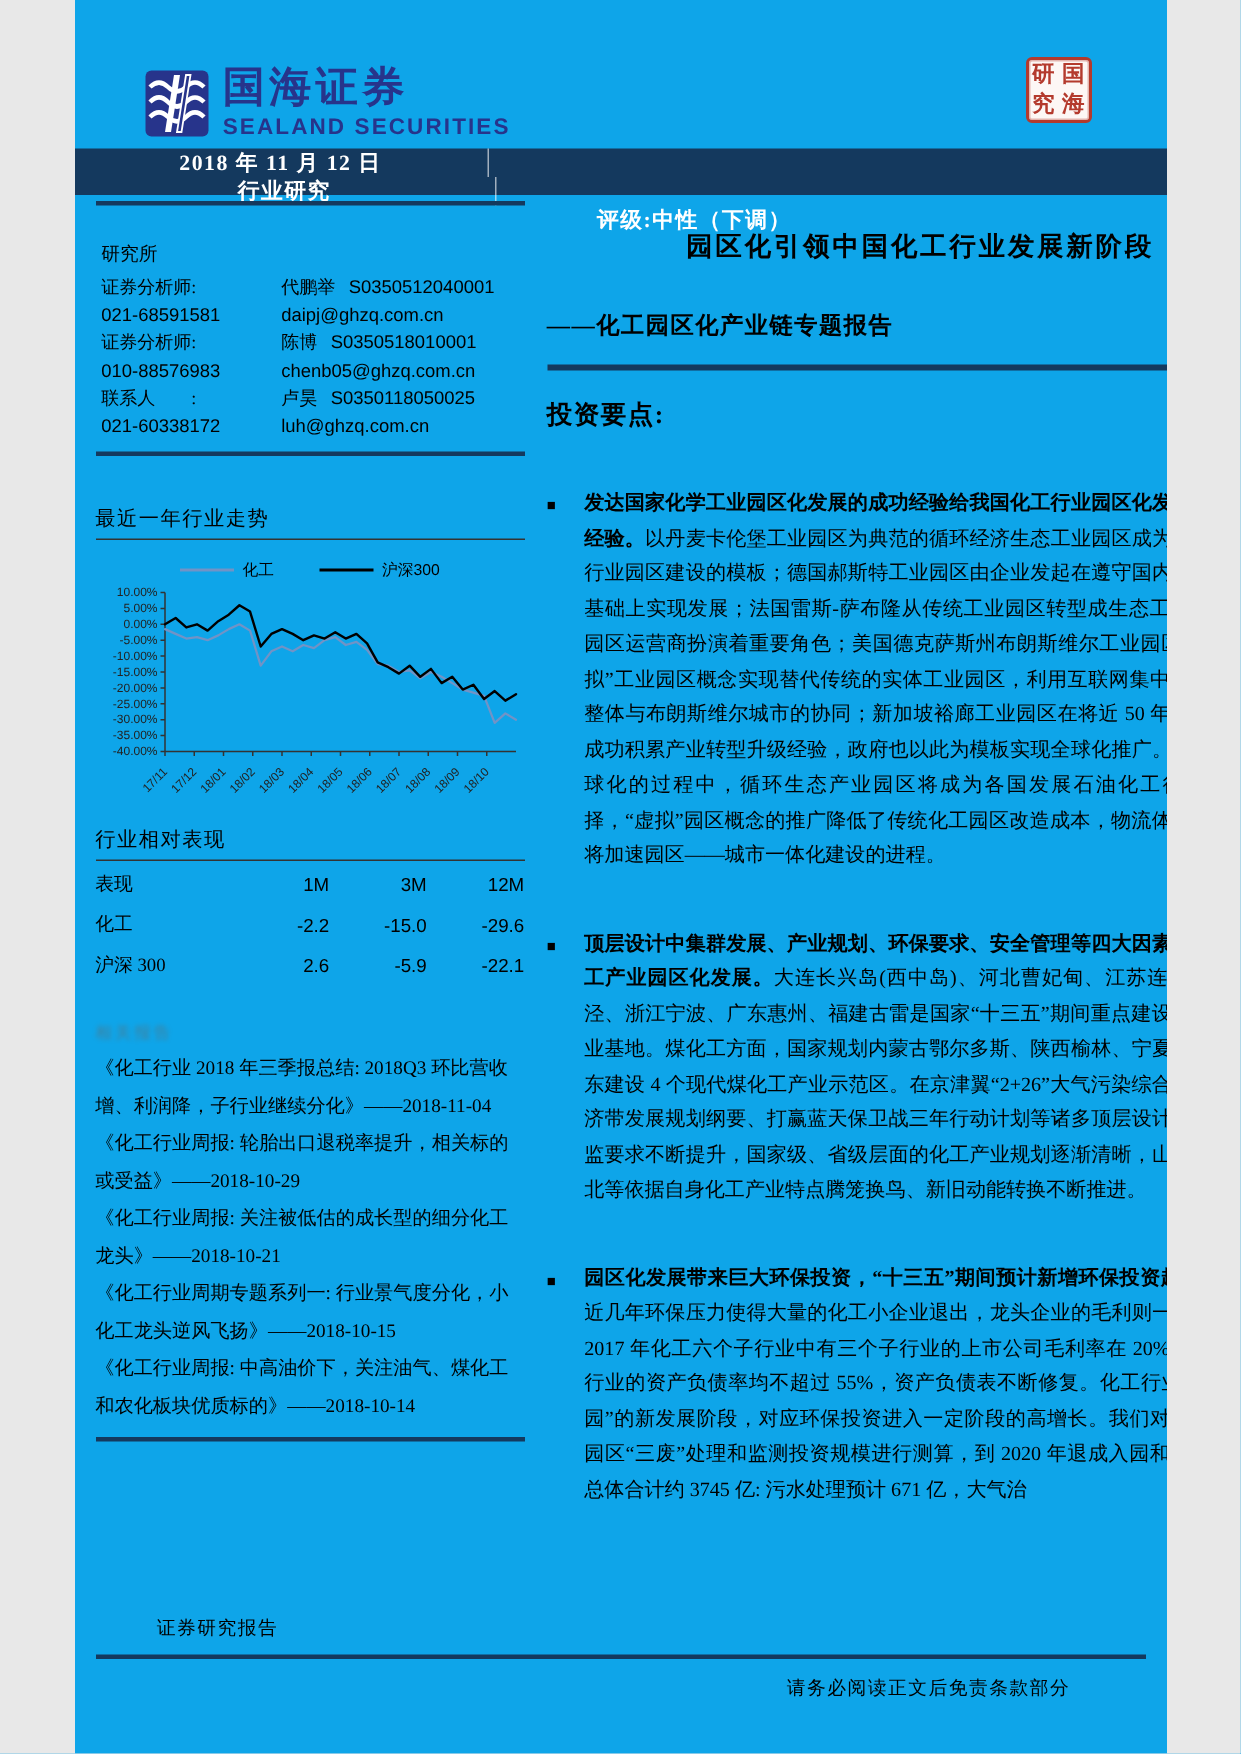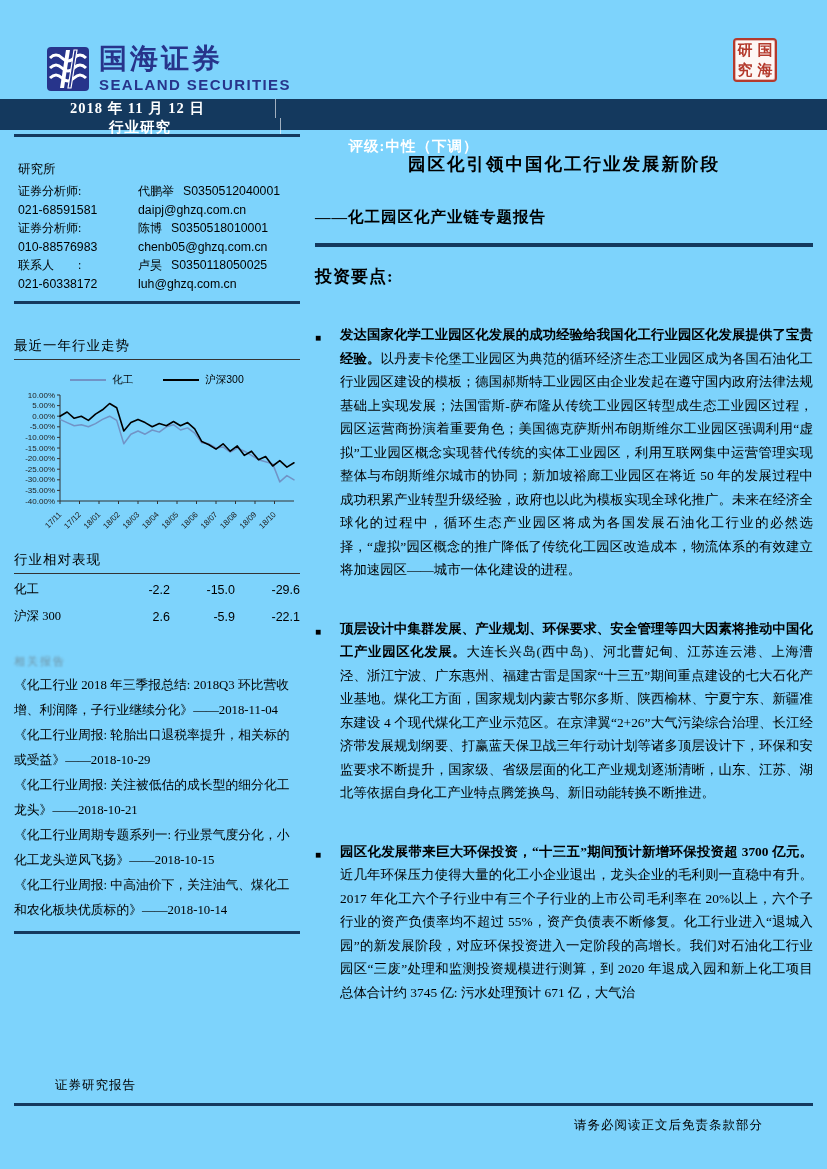--- a/index.html
+++ b/index.html
@@ -1,16 +1,16 @@
 <!DOCTYPE html>
 <html><head>
 <meta charset="utf-8">
 <style>
   html,body{margin:0;padding:0;background:#e8e8e8;}
-  .page{position:relative;width:827px;height:1169px;background:#7dd3fc;margin:0 auto;
+  .page{position:relative;width:728px;height:1169px;background:#0ea5e9;margin:0 auto;
         font-family:"Liberation Serif","DejaVu Serif",serif;color:#000;overflow:hidden;}
 
   
   .logo{position:absolute;left:46px;top:44px;display:flex;align-items:center;gap:9px;}
   .logo-icon{width:44px;height:46px;}
   .logo-text .cn{font-size:28px;font-weight:bold;color:#27348b;letter-spacing:3px;line-height:30px;font-family:"Liberation Serif",serif;}
   .logo-text .en{font-size:15px;font-weight:bold;color:#27348b;letter-spacing:1.4px;font-family:"Liberation Sans",sans-serif;margin-top:2px;}
   .seal{position:absolute;right:50px;top:38px;width:40px;height:40px;border:2px solid #b43a2d;border-radius:4px;
         display:grid;grid-template-columns:1fr 1fr;grid-template-rows:1fr 1fr;background:#fdf7f5;
         color:#b43a2d;font-weight:bold;font-size:15px;line-height:18px;text-align:center;box-shadow:inset 0 0 0 1px rgba(180,58,45,.35);}
@@ -185,20 +185,26 @@
           <line x1="260.5" y1="112" x2="260.5" y2="115" stroke="#333" stroke-width="1"></line>
           <text x="262.5" y="126" font-size="8" text-anchor="end" transform="rotate(-45 262.5 126)">18/10</text>
           <polyline points="46.0,30.4 53.1,33.6 60.2,36.7 67.3,35.7 74.4,37.8 81.5,34.6 88.5,30.4 95.6,27.2 102.7,31.4 109.8,54.8 116.9,45.2 124.0,42.0 131.1,45.2 138.2,41.0 145.3,43.1 152.4,37.8 159.5,35.7 166.5,41.0 173.6,38.9 180.7,44.2 187.8,53.7 194.9,54.8 202.0,59.0 209.1,57.9 216.2,63.2 223.3,59.0 230.4,62.2 237.5,66.4 244.5,70.7 251.6,72.8 258.7,74.9 265.8,92.9 272.9,86.6 280.0,90.8" fill="none" stroke="#7193c6" stroke-width="1.5" stroke-linejoin="round" stroke-linecap="round"></polyline>
           <polyline points="46.0,27.2 53.1,23.0 60.2,29.3 67.3,27.2 74.4,31.4 81.5,25.1 88.5,20.8 95.6,14.5 102.7,18.7 109.8,42.0 116.9,33.6 124.0,30.4 131.1,33.6 138.2,37.8 145.3,34.6 152.4,36.7 159.5,32.5 166.5,36.7 173.6,33.6 180.7,39.9 187.8,52.6 194.9,55.8 202.0,60.1 209.1,54.8 216.2,62.2 223.3,56.9 230.4,66.4 237.5,62.2 244.5,70.7 251.6,67.5 258.7,77.0 265.8,71.7 272.9,78.1 280.0,73.8" fill="none" stroke="#000000" stroke-width="1.6" stroke-linejoin="round" stroke-linecap="round"></polyline>
         </svg>
     </div>
 
     <div class="sec-head second">行业相对表现</div>
     <table class="perf">
       <tbody>
+          <tr>
+        <th>表现</th>
+        <th class="num">1M</th>
+        <th class="num">3M</th>
+        <th class="num">12M</th>
+      </tr>
       <tr>
         <td>化工</td>
         <td class="num">-2.2</td>
         <td class="num">-15.0</td>
         <td class="num">-29.6</td>
       </tr>
       <tr>
         <td>沪深 300</td>
         <td class="num">2.6</td>
         <td class="num">-5.9</td>

